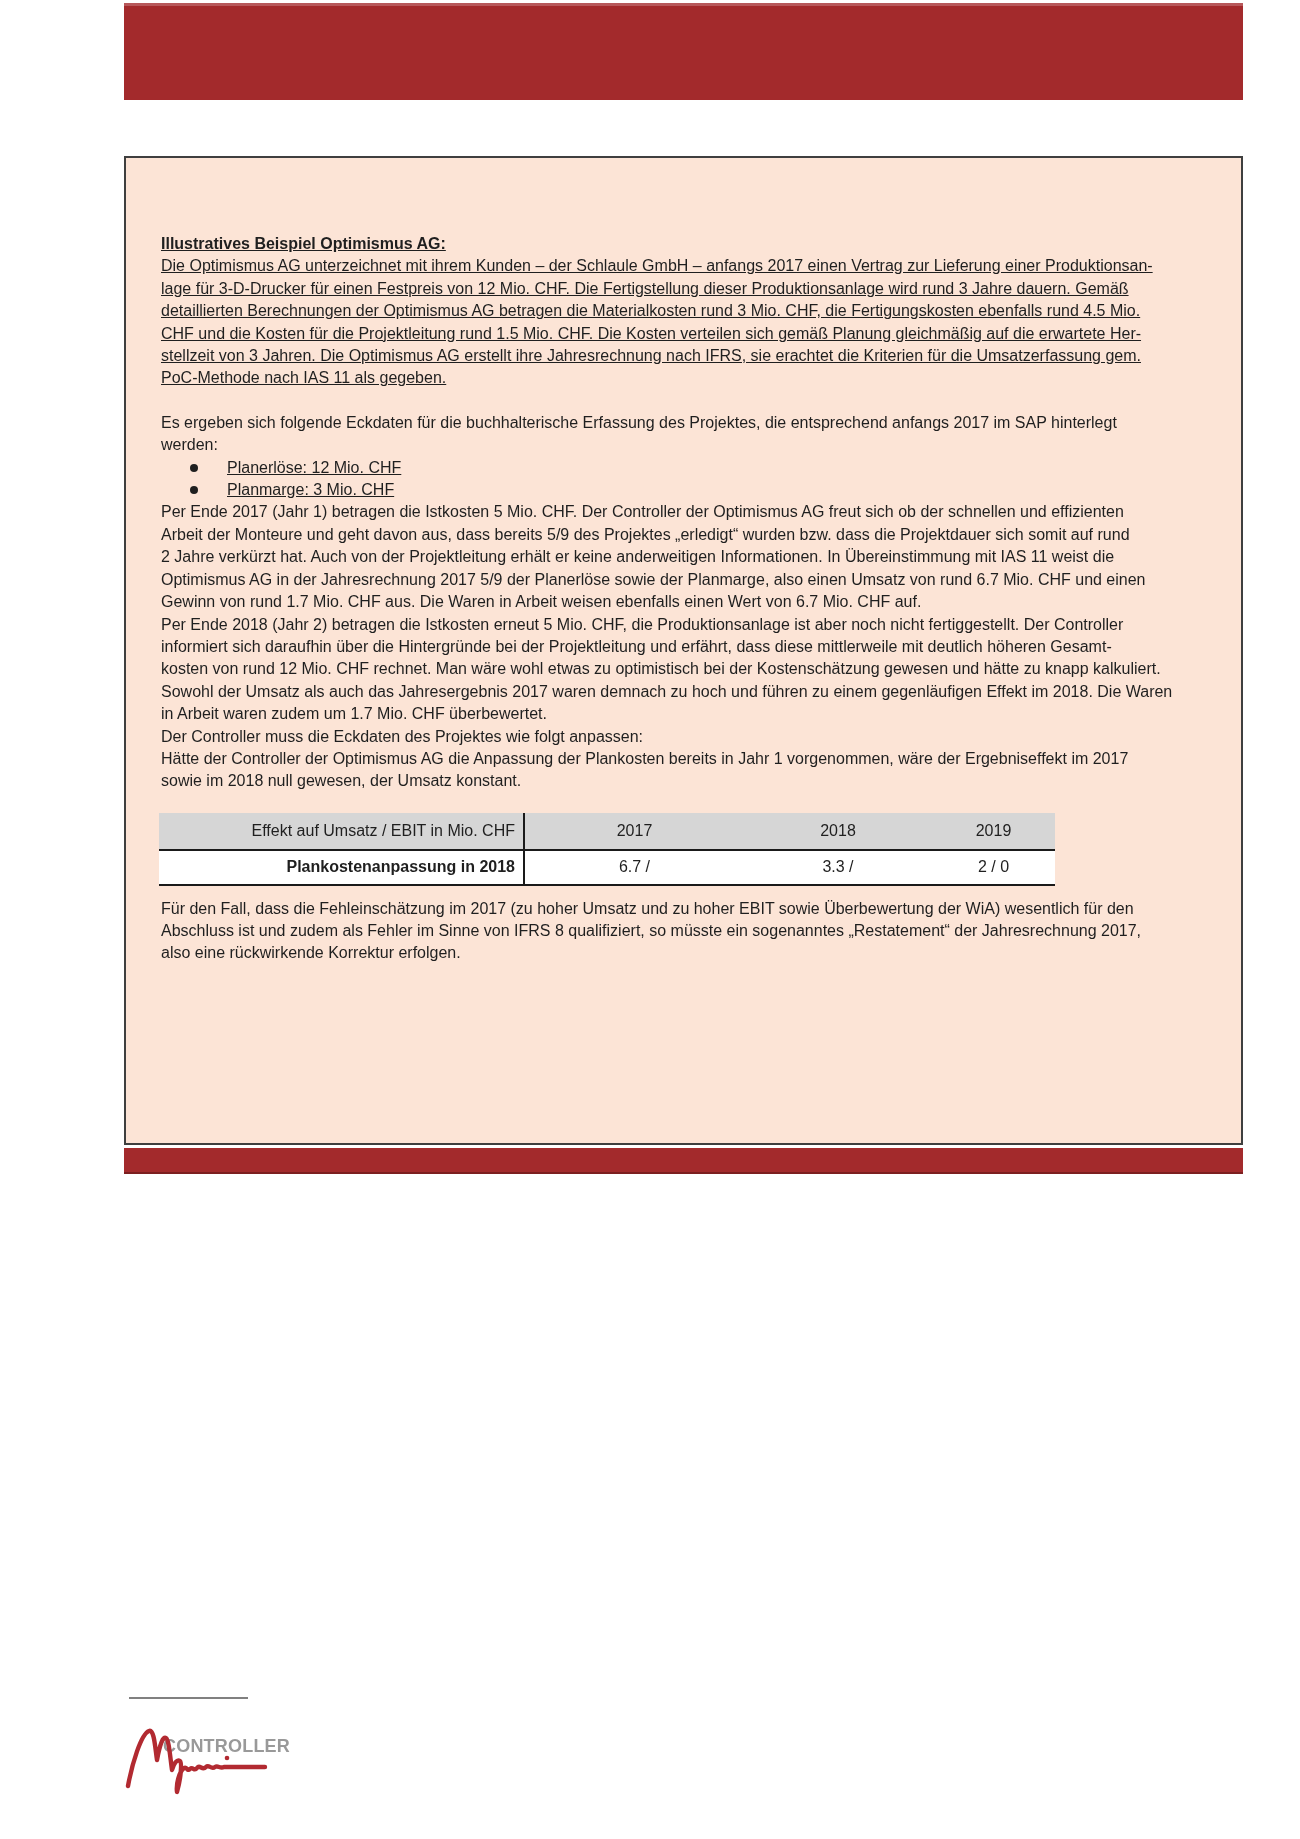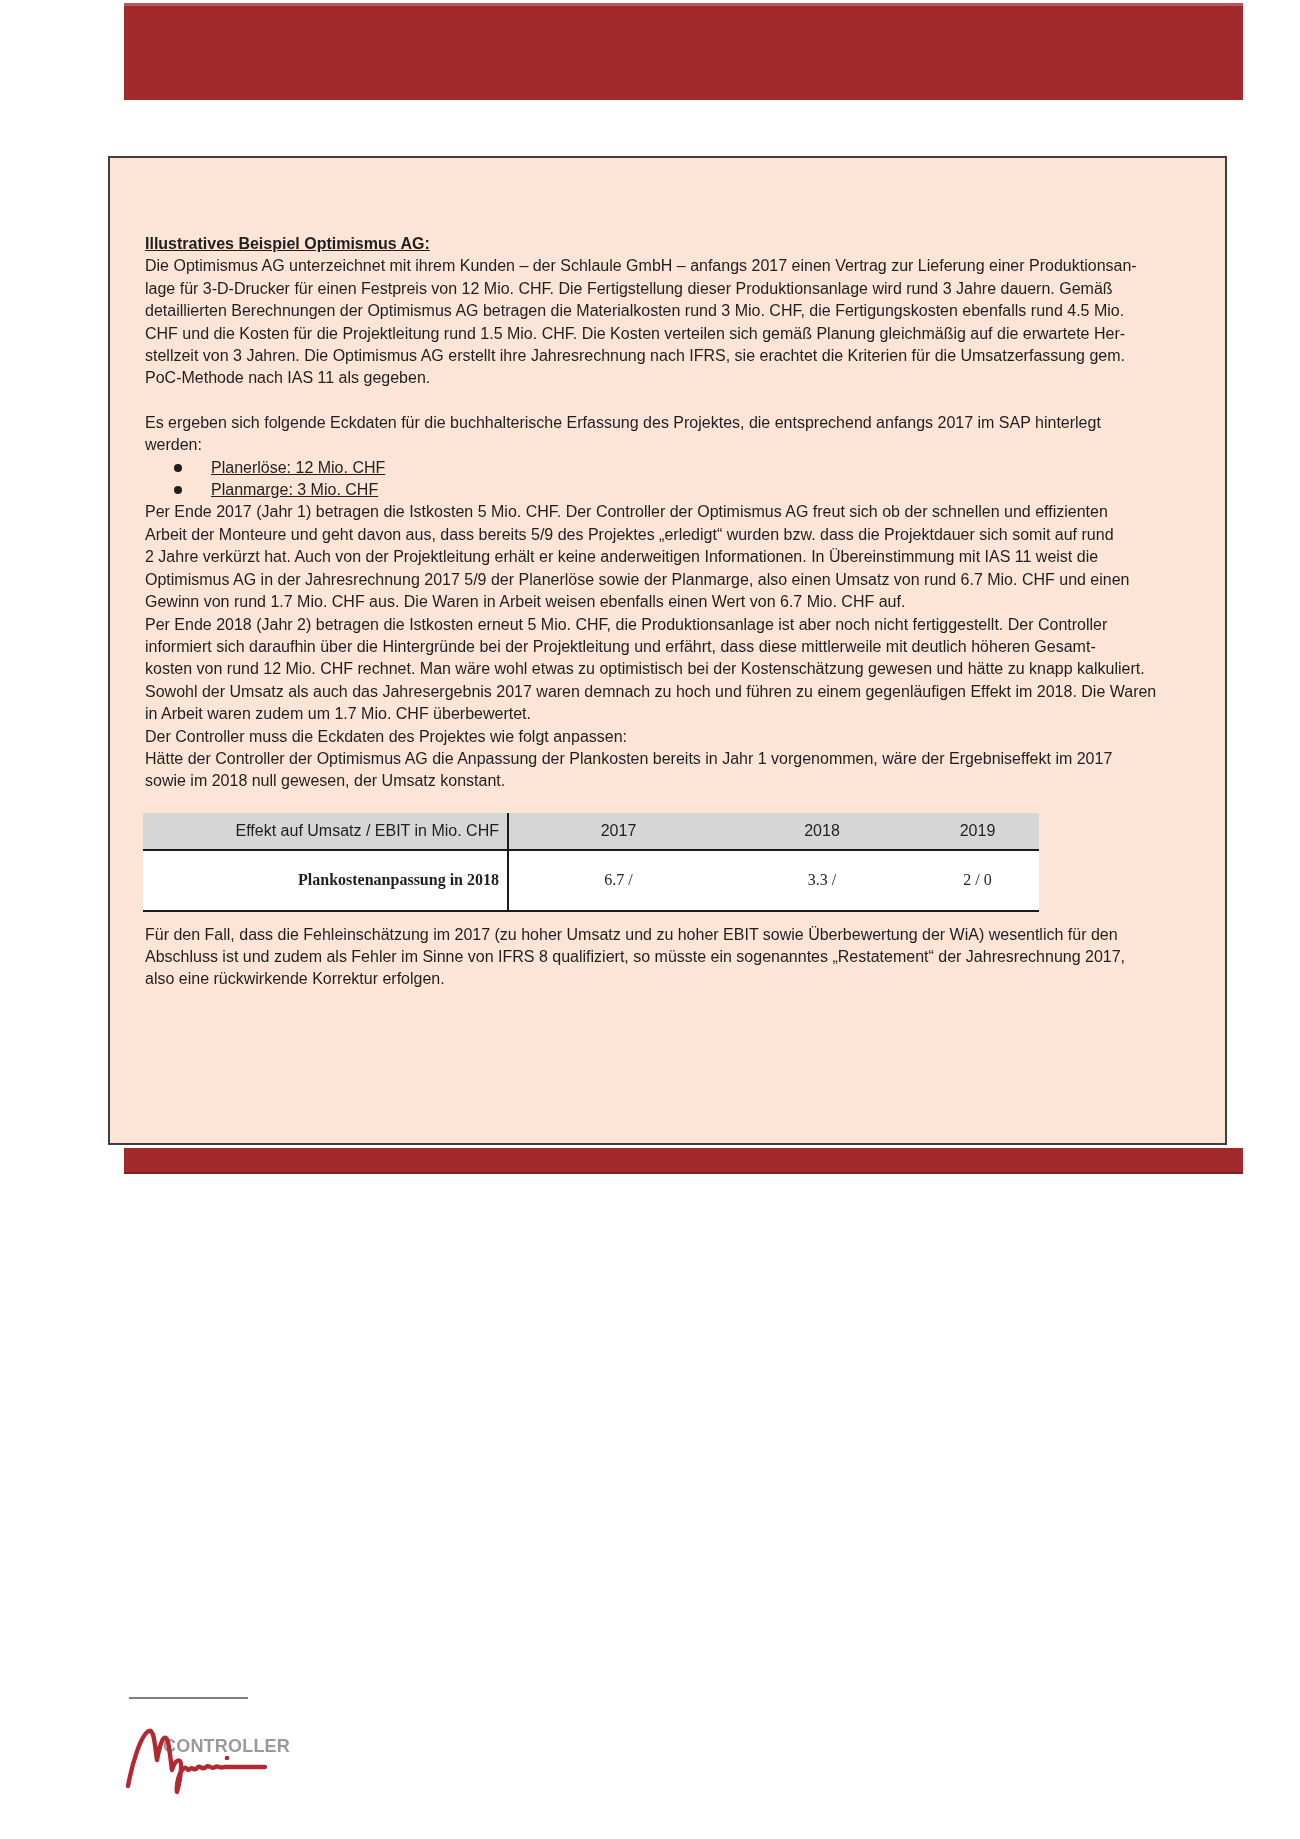--- a/index.html
+++ b/index.html
@@ -26,42 +26,42 @@
   .bottom-bar {
     position: absolute;
     left: 124px; top: 1148px;
     width: 1119px; height: 26px;
     background: var(--accent-red, #a32a2c);
     border-bottom: 2px solid #7c1f20;
     box-sizing: border-box;
   }
   .panel {
     position: absolute;
-    left: 108px; top: 156px;
+    left: 124px; top: 156px;
     width: 1119px; height: 989px;
     box-sizing: border-box;
     background: var(--panel-bg, #fce4d6);
     border: 2px solid var(--panel-border, #3f3f3f);
     padding: 75px 33px 0 35px;
     font-size: 16px;
     line-height: 22.4px;
   }
   .panel-title {
     font-weight: bold;
     text-decoration: underline;
     margin: 0;
     font-size: 16px;
     line-height: 22.4px;
   }
   .para {
     margin: 0;
     white-space: pre-line;
     text-align: justify;
   }
-  .para.gap-after { margin-bottom: 22px; }
+  .para.gap-after { margin-bottom: 22px; text-decoration: underline; }
   ul.bullet-list {
     list-style: none;
     margin: 0;
     padding: 0;
     text-decoration: underline;
   }
   ul.bullet-list li {
     position: relative;
     padding-left: 66px;
     line-height: 22.4px;
@@ -92,23 +92,22 @@
     text-align: center;
     padding: 7px 8px;
   }
   table.effects-table thead th.label-head {
     font-weight: normal;
     text-align: right;
     border-right: 2px solid var(--table-border, #1a1a1a);
     margin-left: 20px;
   }
   table.effects-table td {
-    padding: 18px 8px;
+    padding: 5px 8px;
     text-align: center;
-    font-family: Liberation Serif, serif;
   }
   table.effects-table td.row-label {
     font-weight: bold;
     text-align: right;
     border-right: 2px solid var(--table-border, #1a1a1a);
   }
   table.effects-table tbody tr:last-child td {
     border-bottom: 2px solid var(--table-border, #1a1a1a);
   }
   .footnote-rule {

